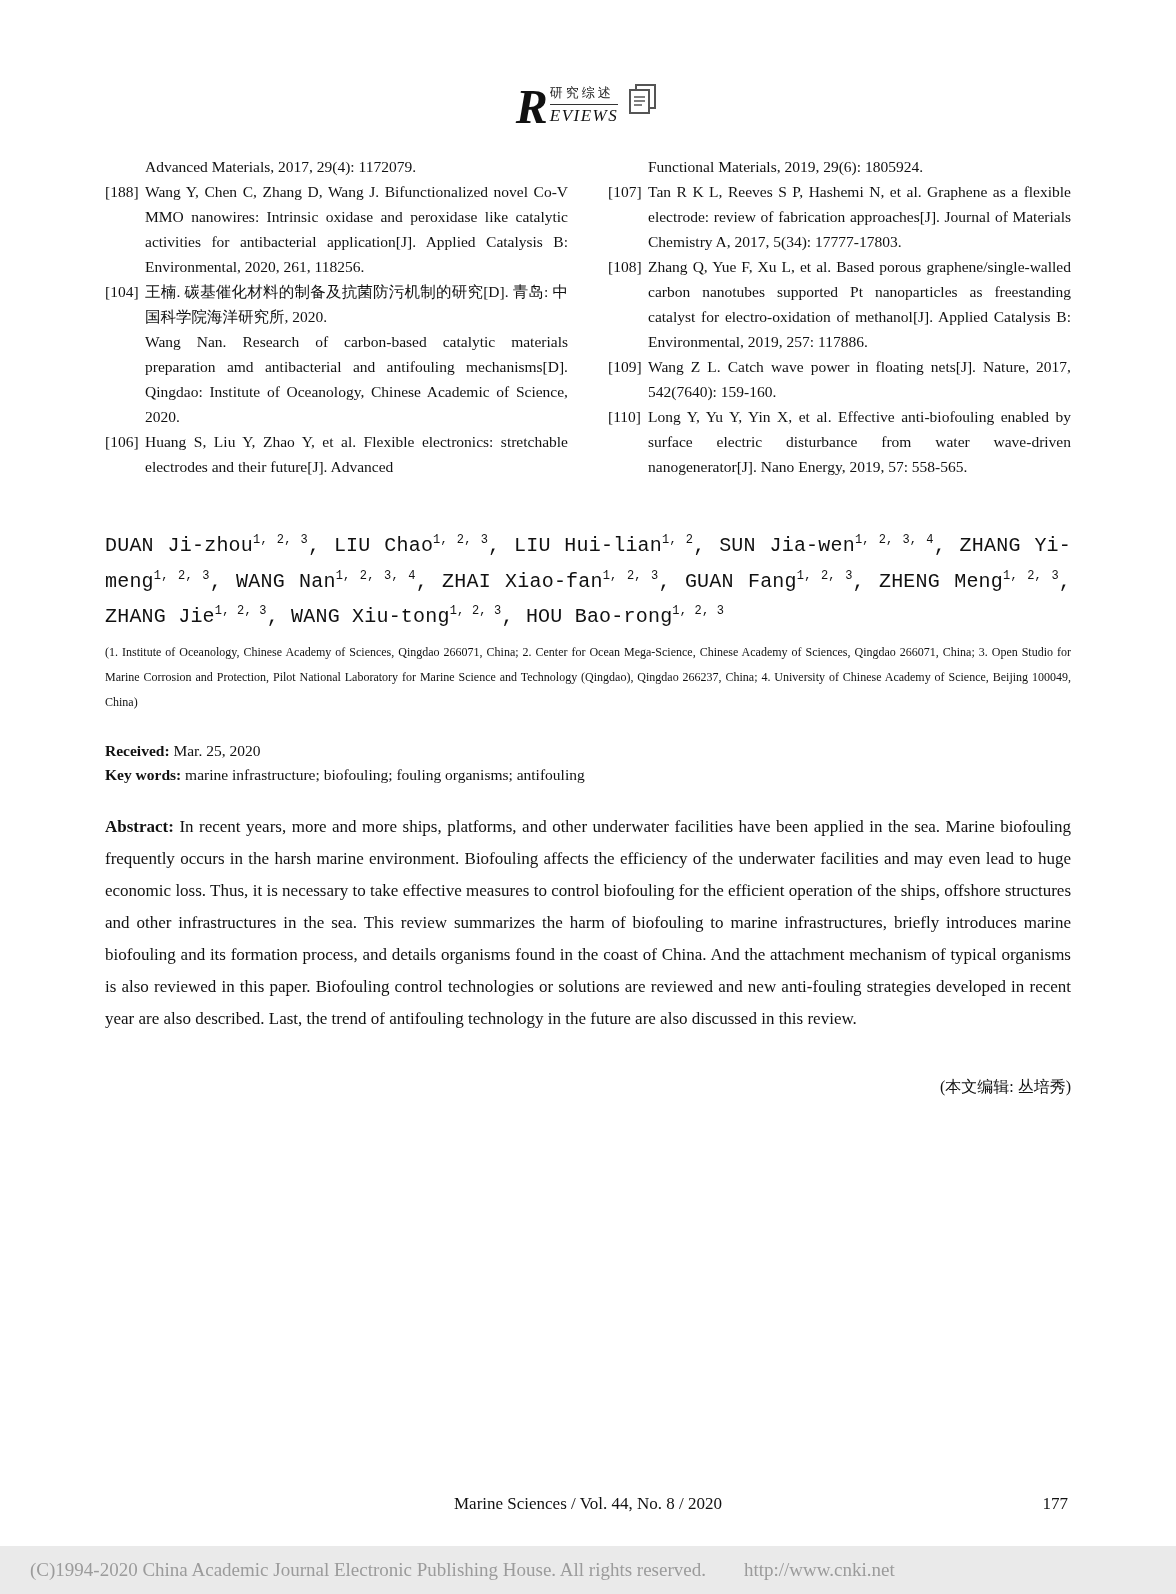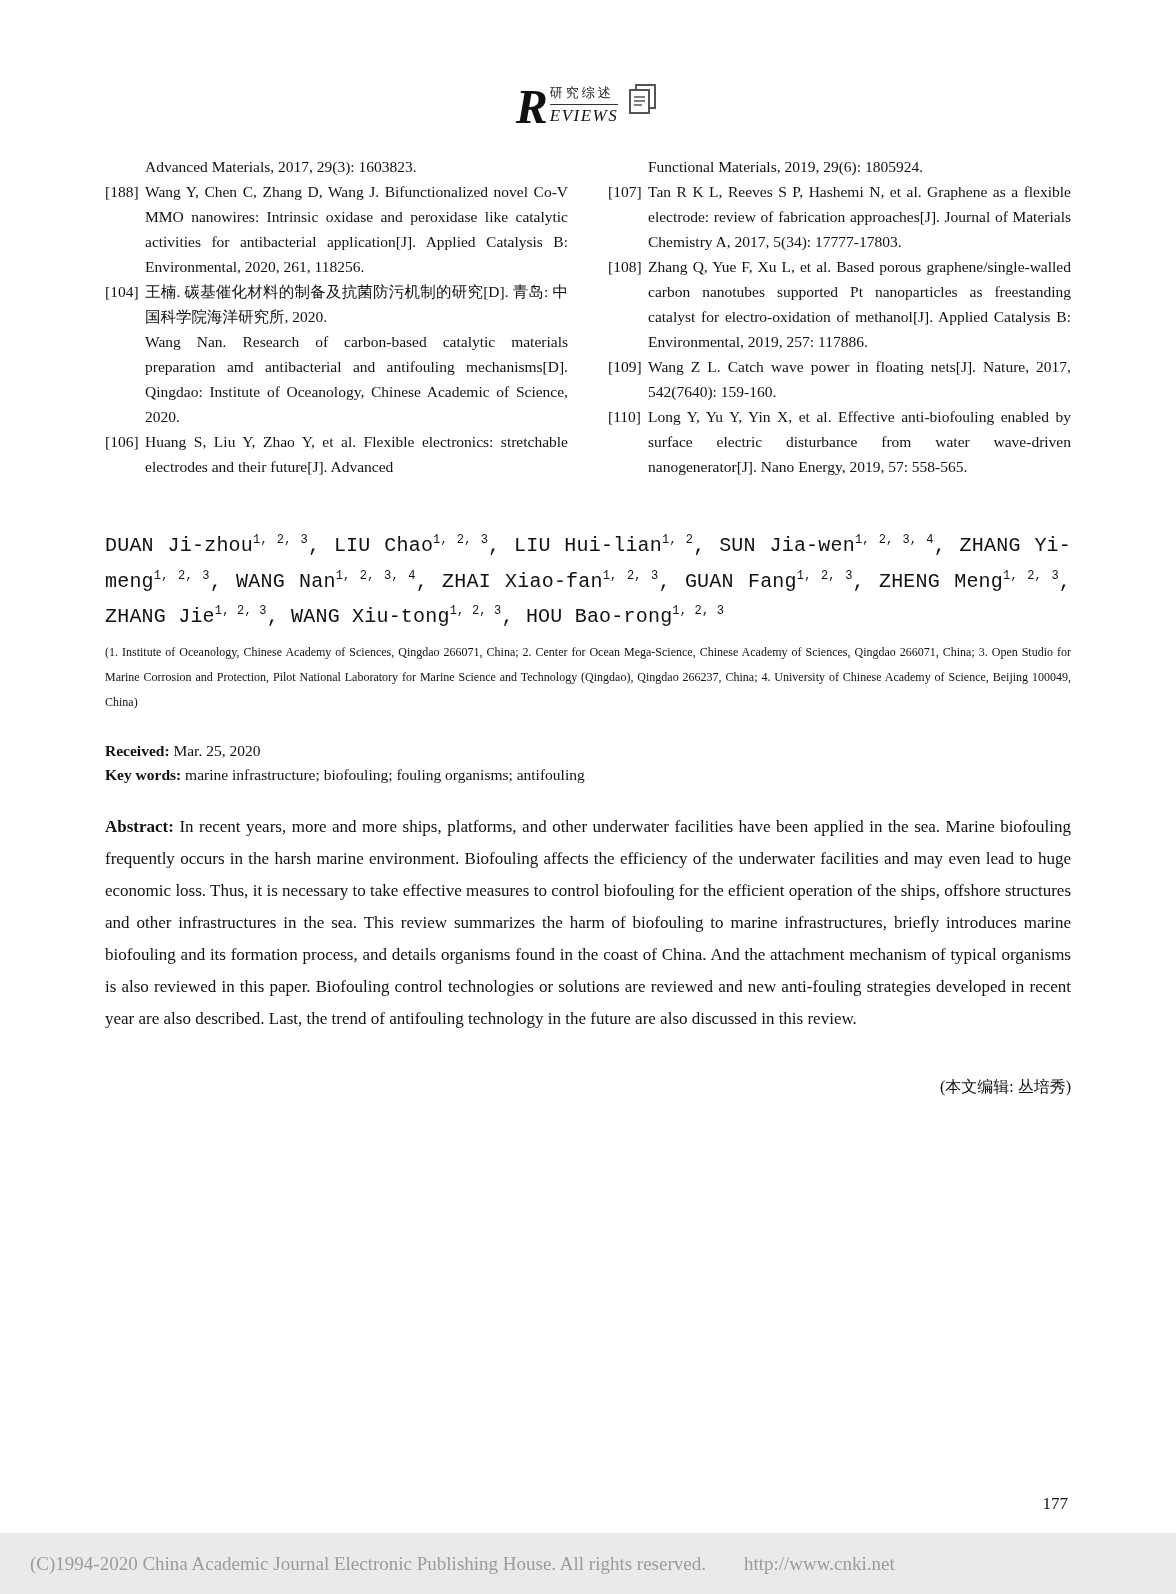--- a/index.html
+++ b/index.html
@@ -95,21 +95,21 @@
     position:absolute; left:0; right:0; text-align:center;
   }
   .page-num {
     position:absolute; right:108px; top:0;
     font-size:17px;
   }
 
   
   .copyright-bar {
     position:absolute; left:0; right:0; bottom:0;
-    height:61px;
+    height:48px;
     background:#eaeaea;
     color:#9b9b9b;
     display:flex; align-items:center;
     padding:0 30px;
     gap:38px;
     font-size:19px;
     font-family:"Liberation Serif", serif;
   }
 </style>
 </head>
@@ -132,21 +132,21 @@
     </span>
   </header>
 
   <div class="content">
 
     <section class="refs">
       <div class="ref-col" id="refs-left">
           <div class="ref-item">
             <span class="ref-label"></span>
             <div class="ref-text">
-              <div>Advanced Materials, 2017, 29(3): 1603823.</div>
+              <div>Advanced Materials, 2017, 29(4): 1172079.</div>
             </div>
           </div>
           <div class="ref-item">
             <span class="ref-label">[188]</span>
             <div class="ref-text">
               <div>Wang Y, Chen C, Zhang D, Wang J. Bifunctionalized novel Co-V MMO nanowires: Intrinsic oxidase and peroxidase like catalytic activities for antibacterial application[J]. Applied Catalysis B: Environmental, 2020, 261, 118256.</div>
             </div>
           </div>
           <div class="ref-item">
             <span class="ref-label">[104]</span>
@@ -206,20 +206,21 @@
       <p class="meta"><b>Key words:</b><span> marine infrastructure; biofouling; fouling organisms; antifouling</span></p>
     </div>
 
     <p class="abstract"><b>Abstract:</b><span> In recent years, more and more ships, platforms, and other underwater facilities have been applied in the sea. Marine biofouling frequently occurs in the harsh marine environment. Biofouling affects the efficiency of the underwater facilities and may even lead to huge economic loss. Thus, it is necessary to take effective measures to control biofouling for the efficient operation of the ships, offshore structures and other infrastructures in the sea. This review summarizes the harm of biofouling to marine infrastructures, briefly introduces marine biofouling and its formation process, and details organisms found in the coast of China. And the attachment mechanism of typical organisms is also reviewed in this paper. Biofouling control technologies or solutions are reviewed and new anti-fouling strategies developed in recent year are also described. Last, the trend of antifouling technology in the future are also discussed in this review.</span></p>
 
     <p class="editor-note">(本文编辑: 丛培秀)</p>
 
   </div>
 
   <footer class="page-footer">
+    <span class="journal-line">Marine Sciences / Vol. 44, No. 8 / 2020</span>
     <span class="page-num">177</span>
   </footer>
 
   <div class="copyright-bar">
     <span>(C)1994-2020 China Academic Journal Electronic Publishing House. All rights reserved.</span>
     <span>http://www.cnki.net</span>
   </div>
 
 </div>
 

